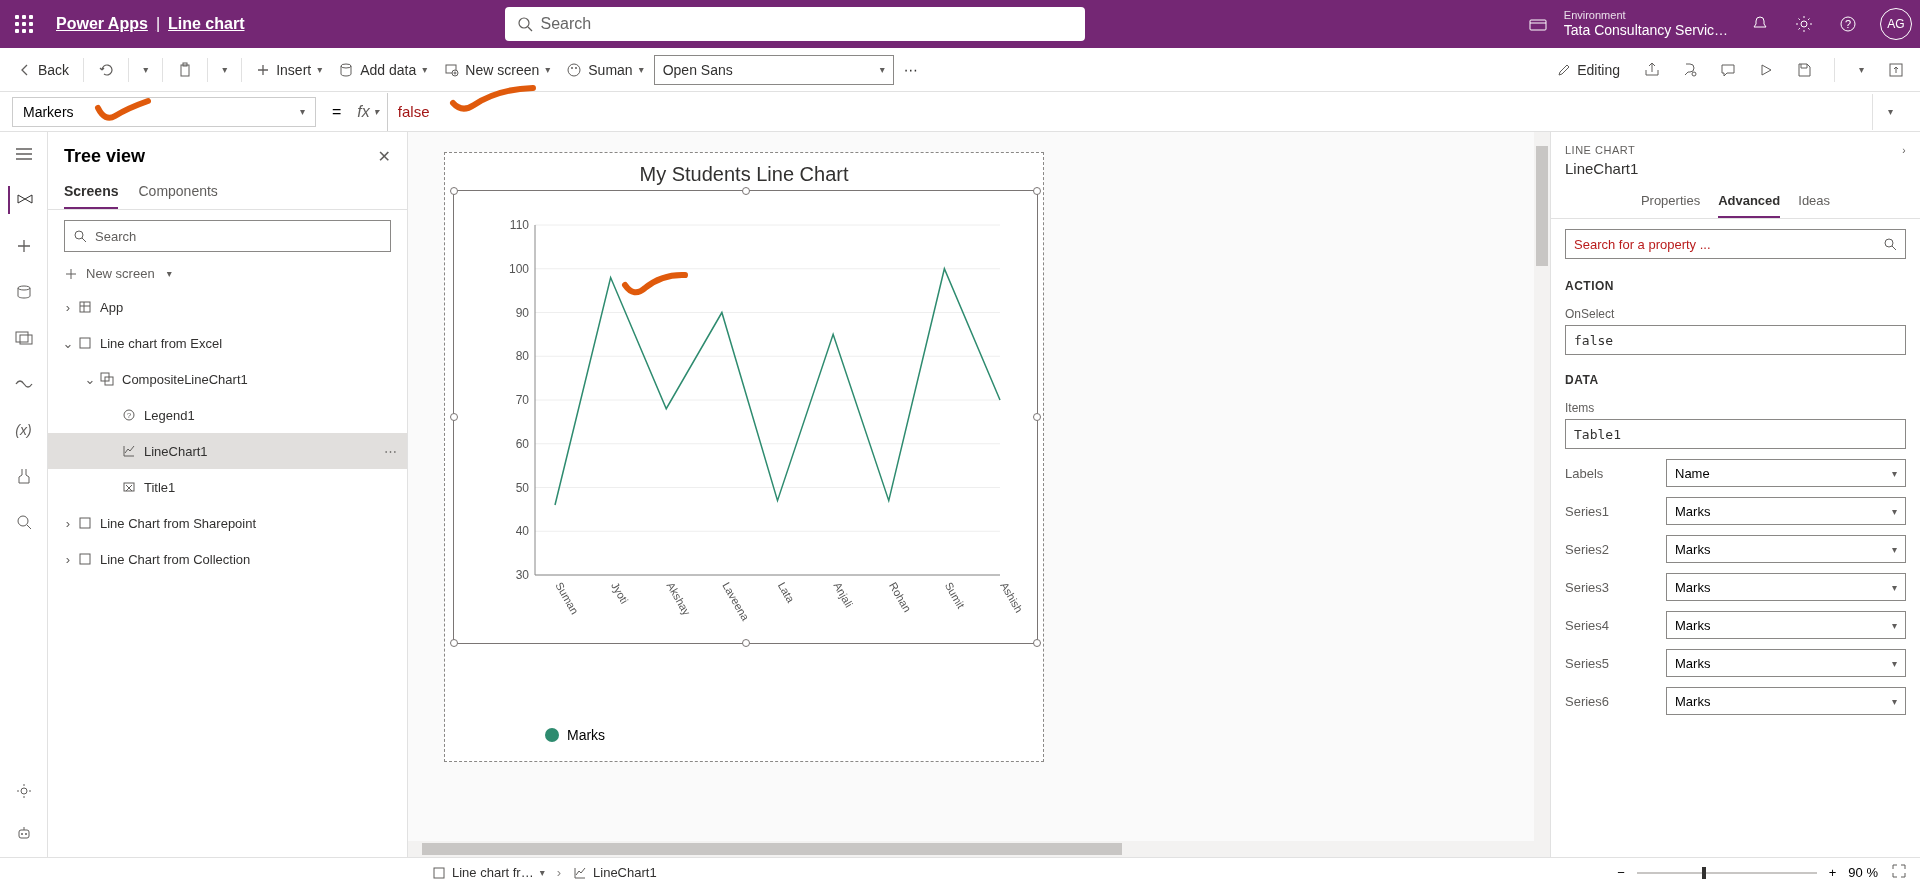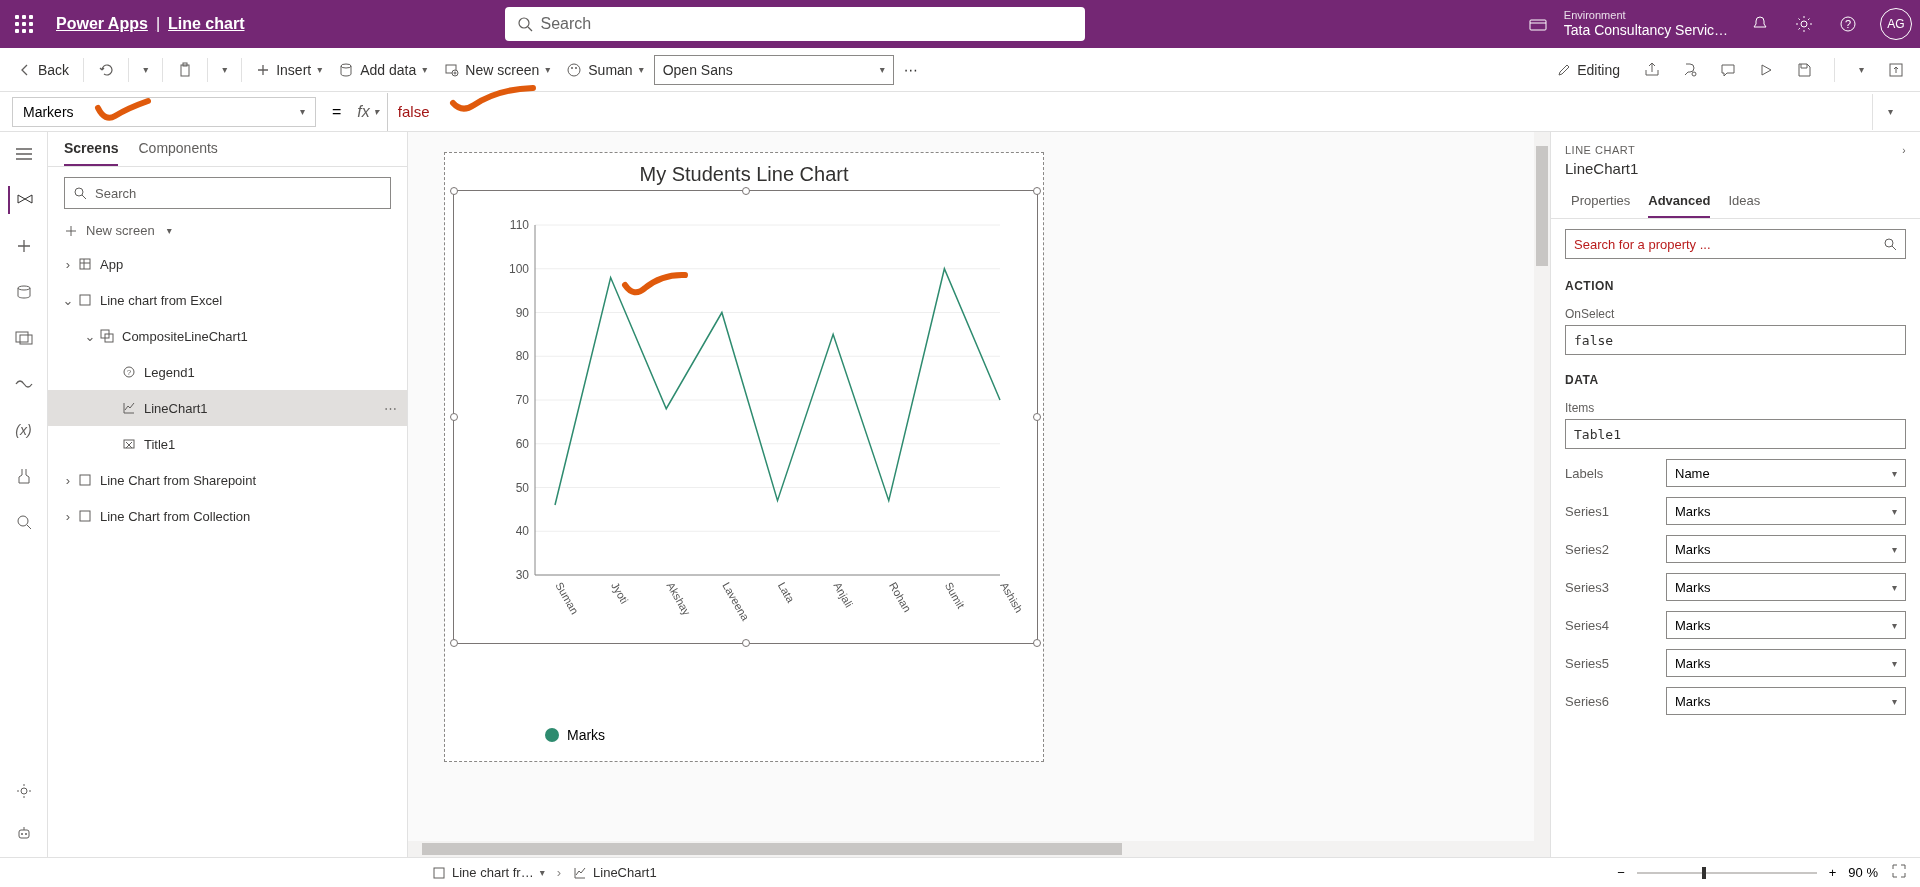--- a/index.html
+++ b/index.html
@@ -77,21 +77,21 @@
 .chart-svg-wrap { position: absolute; left: 50px; top: 62px; width: 575px; height: 440px; }
 .legend { position: absolute; left: 100px; bottom: 18px; display: flex; align-items: center; gap: 8px; font-size: 14px; }
 .legend-sw { width: 14px; height: 14px; border-radius: 50%; background: #2e8b6f; }
 .axis-lbl { font-size: 12px; fill: #555; }
 .xlbl { font-size: 11px; fill: #555; }
 
 
 .props-panel { width: 370px; border-left: 1px solid #e1e1e1; display: flex; flex-direction: column; font-size: 13px; }
 .props-head { padding: 12px 14px 4px; display: flex; justify-content: space-between; align-items: center; color: #605e5c; font-size: 11px; letter-spacing: 0.5px; }
 .props-name { padding: 0 14px 8px; font-size: 15px; color: #323130; }
-.props-tabs { display: flex; gap: 18px; padding: 0 20px; border-bottom: 1px solid #e1e1e1; }
+.props-tabs { display: flex; gap: 18px; padding: 0 20px; border-bottom: 1px solid #e1e1e1; justify-content: center; }
 .props-tab { padding: 8px 0; font-size: 13px; color: #605e5c; cursor: pointer; }
 .props-tab.active { color: #323130; font-weight: 600; border-bottom: 2px solid #742774; }
 .props-search { margin: 10px 14px; height: 30px; border: 1px solid #8a8886; display: flex; align-items: center; justify-content: space-between; padding: 0 8px; color: #b91c1c; }
 .props-body { padding: 0 14px; overflow: auto; flex: 1; }
 .section-lbl { font-size: 12px; font-weight: 600; color: #323130; letter-spacing: 0.5px; margin-top: 10px; }
 .prop-lbl { margin-top: 14px; color: #605e5c; font-size: 12px; }
 .prop-input { width: 100%; height: 30px; border: 1px solid #8a8886; padding: 0 8px; font-family: Consolas, monospace; font-size: 13px; margin-top: 4px; display: flex; align-items: center; color: #323130; }
 .prop-row { display: flex; justify-content: space-between; align-items: center; margin-top: 10px; }
 .prop-row label { color: #605e5c; }
 .prop-sel { width: 240px; height: 28px; border: 1px solid #8a8886; display: flex; align-items: center; justify-content: space-between; padding: 0 8px; }
@@ -363,20 +363,24 @@
             <rect x="3" y="5" width="10" height="8" rx="2" fill="none" stroke="#605e5c"></rect>
             <circle cx="6" cy="9" r="1" fill="#605e5c"></circle>
             <circle cx="10" cy="9" r="1" fill="#605e5c"></circle>
             <path d="M8 2v3" stroke="#605e5c"></path>
           </svg>
         </div>
     </div>
   </div>
 
   <div class="tree-panel">
+    <div class="tree-head">
+      <h2>Tree view</h2>
+      <span style="color:#605e5c;cursor:pointer">✕</span>
+    </div>
     <div class="tree-tabs">
       <div class="tree-tab active">Screens</div>
       <div class="tree-tab">Components</div>
     </div>
     <div class="tree-search">
       <svg width="14" height="14">
           <circle cx="6" cy="6" r="4" fill="none" stroke="#605e5c"></circle>
           <path d="M9 9l4 4" stroke="#605e5c"></path>
         </svg>
       <span>Search</span>

